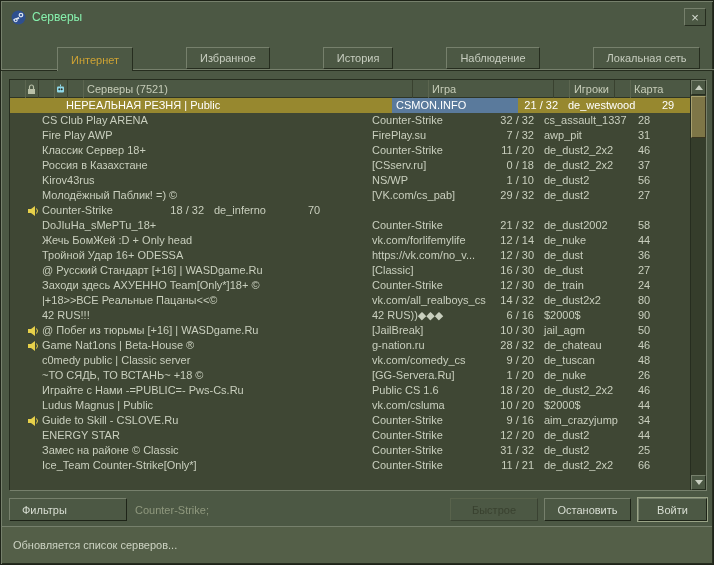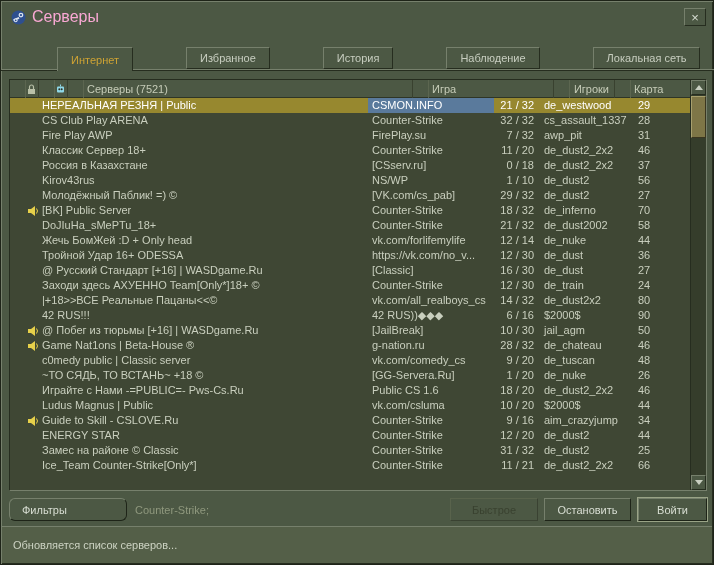--- a/index.html
+++ b/index.html
@@ -22,21 +22,21 @@
     font-size:11px;color:var(--text);
     background:#3a4030;
   }
   .window{
     position:relative;width:714px;height:565px;background:var(--win-bg);
     border:1px solid #1E2418;
     box-shadow:inset 1px 1px 0 var(--hi), inset -1px -1px 0 var(--lo);
   }
   
   .titlebar{position:absolute;top:7px;left:10px;right:36px;height:18px;display:flex;align-items:center;gap:6px;}
-  .app-title{font-size:16px;color:#f9a8d4;white-space:nowrap;}
+  .app-title{font-size:12px;color:#86efac;white-space:nowrap;}
   .close-btn{
     position:absolute;top:7px;right:7px;width:22px;height:18px;
     display:flex;align-items:center;justify-content:center;
     background:var(--win-bg);
     border:1px solid;border-color:var(--hi) var(--lo) var(--lo) var(--hi);
     color:#D8DED3;font-size:13px;line-height:1;cursor:default;
   }
   
   .tabbar{position:absolute;top:46px;left:8px;display:flex;gap:5px;z-index:2;}
   .tab{
@@ -65,40 +65,40 @@
   .c-game{width:126px;flex:none;}
   .c-players{width:46px;flex:none;justify-content:flex-end;padding-right:5px;}
   .c-map{width:90px;flex:none;}
   .c-ping{flex:1;}
   .rows{position:absolute;top:18px;left:0;right:16px;bottom:0;overflow:hidden;}
   .row{display:flex;height:15px;color:var(--row-text);}
   .row .cell{height:15px;line-height:15px;white-space:nowrap;overflow:hidden;display:flex;align-items:center;padding-left:4px;}
   .row .c-lock{padding-left:2px;}
   .row .c-players{justify-content:flex-end;padding-right:6px;padding-left:0;}
   .row .c-ping{padding-left:8px;}
-  .row.selected{background:var(--sel-row);color:#FFFFFF;}
+  .row.selected{background:var(--sel-row);color:#FFFFFF;padding-left:24px;}
   .row.selected .c-game{background:var(--sel-game);}
   
   .scrollbar{position:absolute;top:0;right:0;bottom:0;width:16px;background:#353D2B;border-left:1px solid var(--lo);}
   .sb-btn{position:absolute;left:0;width:15px;height:15px;background:var(--win-bg);
     border:1px solid;border-color:var(--hi) var(--lo) var(--lo) var(--hi);
     display:flex;align-items:center;justify-content:center;}
   .sb-up{top:0;}
   .sb-down{bottom:0;}
   .tri-up{width:0;height:0;border-left:4px solid transparent;border-right:4px solid transparent;border-bottom:5px solid #C8CEC0;}
   .tri-down{width:0;height:0;border-left:4px solid transparent;border-right:4px solid transparent;border-top:5px solid #C8CEC0;}
   .sb-thumb{position:absolute;left:0;top:16px;width:15px;height:42px;background:#7E7647;
     border:1px solid;border-color:#A8A06E #3A3620 #3A3620 #A8A06E;}
   
   .btn{
     position:absolute;height:23px;background:var(--win-bg);color:#D8DED3;
     border:1px solid;border-color:var(--hi) #1E2418 #1E2418 var(--hi);
     display:flex;align-items:center;justify-content:center;white-space:nowrap;
   }
-  .btn-filters{left:8px;top:497px;width:118px;justify-content:flex-start;padding-left:12px;border-radius:6px;}
+  .btn-filters{left:8px;top:497px;width:118px;justify-content:flex-start;padding-left:12px;}
   .filter-summary{position:absolute;left:134px;top:497px;height:23px;display:flex;align-items:center;color:#8F987E;}
   .btn-quick{left:449px;top:497px;width:88px;color:var(--disabled);border-color:#59634C #3A4232 #3A4232 #59634C;}
   .btn-stop{left:543px;top:497px;width:87px;}
   .btn-join{left:637px;top:497px;width:69px;box-shadow:0 0 0 1px #99A386;}
   
   .statusbar{
     position:absolute;left:1px;right:1px;bottom:1px;height:37px;background:#545F48;
     border-top:1px solid var(--hi);display:flex;align-items:center;padding-left:11px;color:#CDD3C3;
   }
   .icon{display:inline-flex;align-items:center;justify-content:center;flex:none;}
@@ -241,21 +241,20 @@
         <div class="row">
     <span class="cell c-lock"></span>
     <span class="cell c-bot">
             <span class="icon">
     <svg width="11" height="10" viewBox="0 0 11 10">
       <path d="M0 3h3l4-3v10L3 7H0z" fill="#E6D04A"></path>
       <path d="M8.5 2.5a4 4 0 0 1 0 5" stroke="#E6D04A" stroke-width="1" fill="none"></path>
     </svg>
   </span>
           </span>
-    <span class="cell c-name">[BK] Public Server</span>
     <span class="cell c-game">Counter-Strike</span>
     <span class="cell c-players">18 / 32</span>
     <span class="cell c-map">de_inferno</span>
     <span class="cell c-ping">70</span>
   </div>
         <div class="row">
     <span class="cell c-lock"></span>
     <span class="cell c-bot"></span>
     <span class="cell c-name">DoJIuHa_sMePTu_18+</span>
     <span class="cell c-game">Counter-Strike</span>

